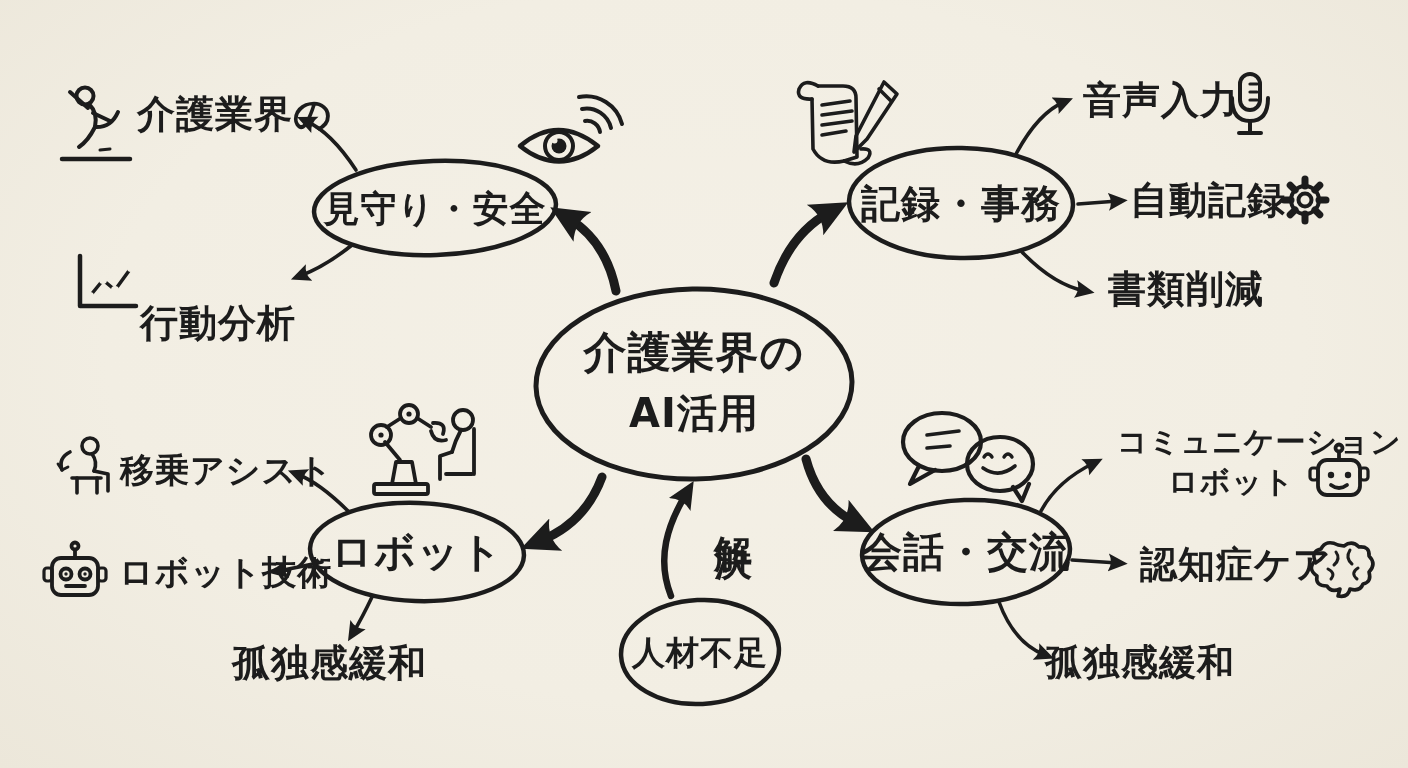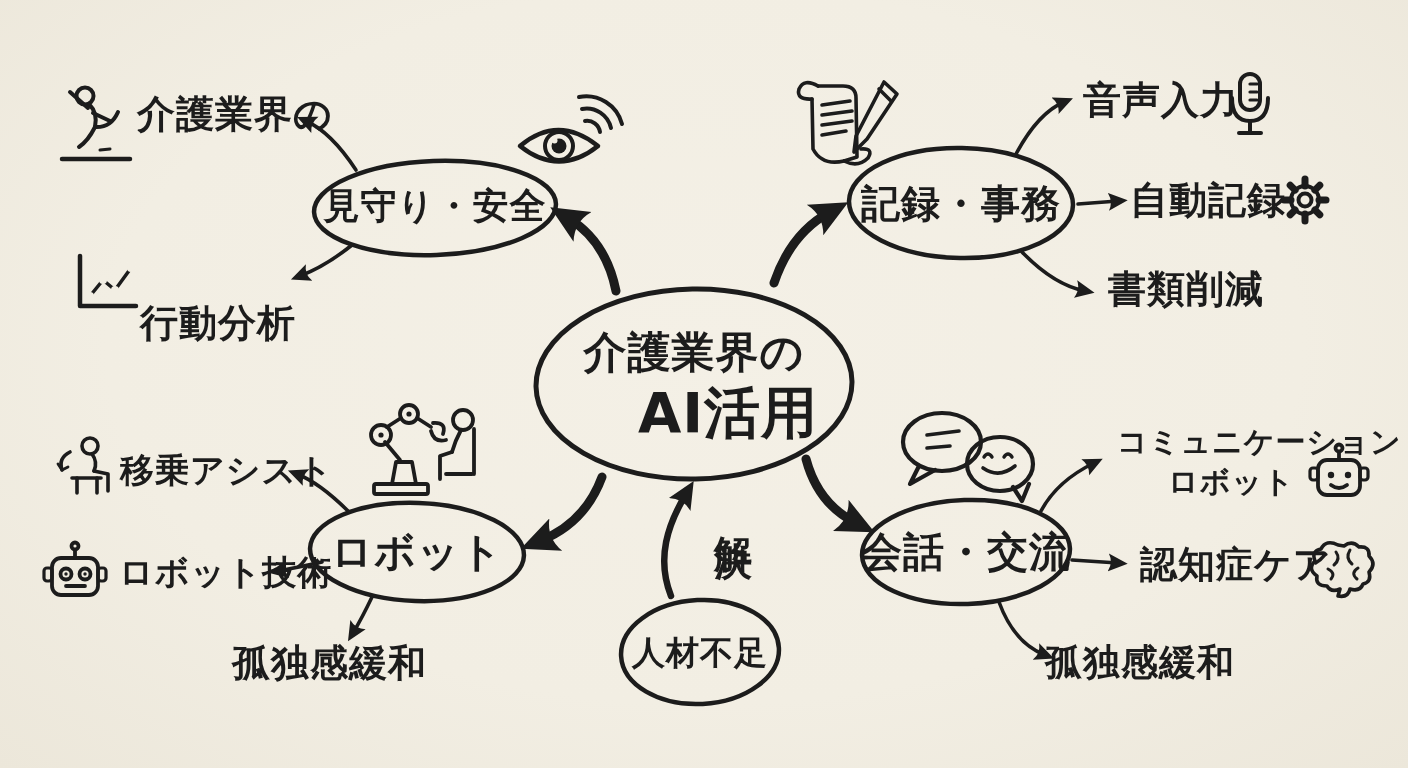--- a/index.html
+++ b/index.html
@@ -193,23 +193,23 @@
     <g class="st" stroke-width="3.6">
       <path d="M 1338 545 Q 1326 539 1321 549 Q 1311 551 1315 561 Q 1307 569 1317 576 Q 1315 586 1327 586 Q 1331 593 1340 589 L 1338 596 Q 1348 598 1350 589 Q 1360 592 1363 584 Q 1372 582 1369 572 Q 1377 564 1369 556 Q 1370 546 1359 547 Q 1352 540 1344 546 Z"></path>
       <path d="M 1336 552 Q 1341 559 1334 565" stroke-width="3"></path>
       <path d="M 1350 550 Q 1345 558 1352 564" stroke-width="3"></path>
       <path d="M 1328 569 Q 1336 573 1331 579" stroke-width="3"></path>
       <path d="M 1358 568 Q 1350 573 1357 579" stroke-width="3"></path>
     </g>
   </svg>
 
   <div class="lbl ctr" style="left:694px; top:353px; font-size:43px;">介護業界の</div>
-  <div class="lbl ctr" style="left:728px; top:413px; font-size:56px;">AI活用</div>
-
-  <div class="lbl ctr" style="left:435px; top:209px; font-size:36px;font-family:Liberation Mono, monospace;">見守り・安全</div>
+  <div class="lbl ctr" style="left:694px; top:413px; font-size:40px;">AI活用</div>
+
+  <div class="lbl ctr" style="left:435px; top:209px; font-size:36px;">見守り・安全</div>
   <div class="lbl ctr" style="left:961px; top:204px; font-size:39px;">記録・事務</div>
   <div class="lbl ctr" style="left:417px; top:553px; font-size:41px;">ロボット</div>
   <div class="lbl ctr" style="left:966px; top:553px; font-size:41px;">会話・交流</div>
 
   <div class="lbl" style="left:137px; top:95px; font-size:38px;">介護業界の</div>
   <div class="lbl" style="left:140px; top:264px; font-size:38px;margin-top:40px;">行動分析</div>
 
   <div class="lbl" style="left:1130px; top:181px; font-size:38px;">自動記録</div>
   <div class="lbl" style="left:1083px; top:81px; font-size:38px;">音声入力</div>
   <div class="lbl" style="left:120px; top:453px; font-size:34px;">移乗アシスト</div>

